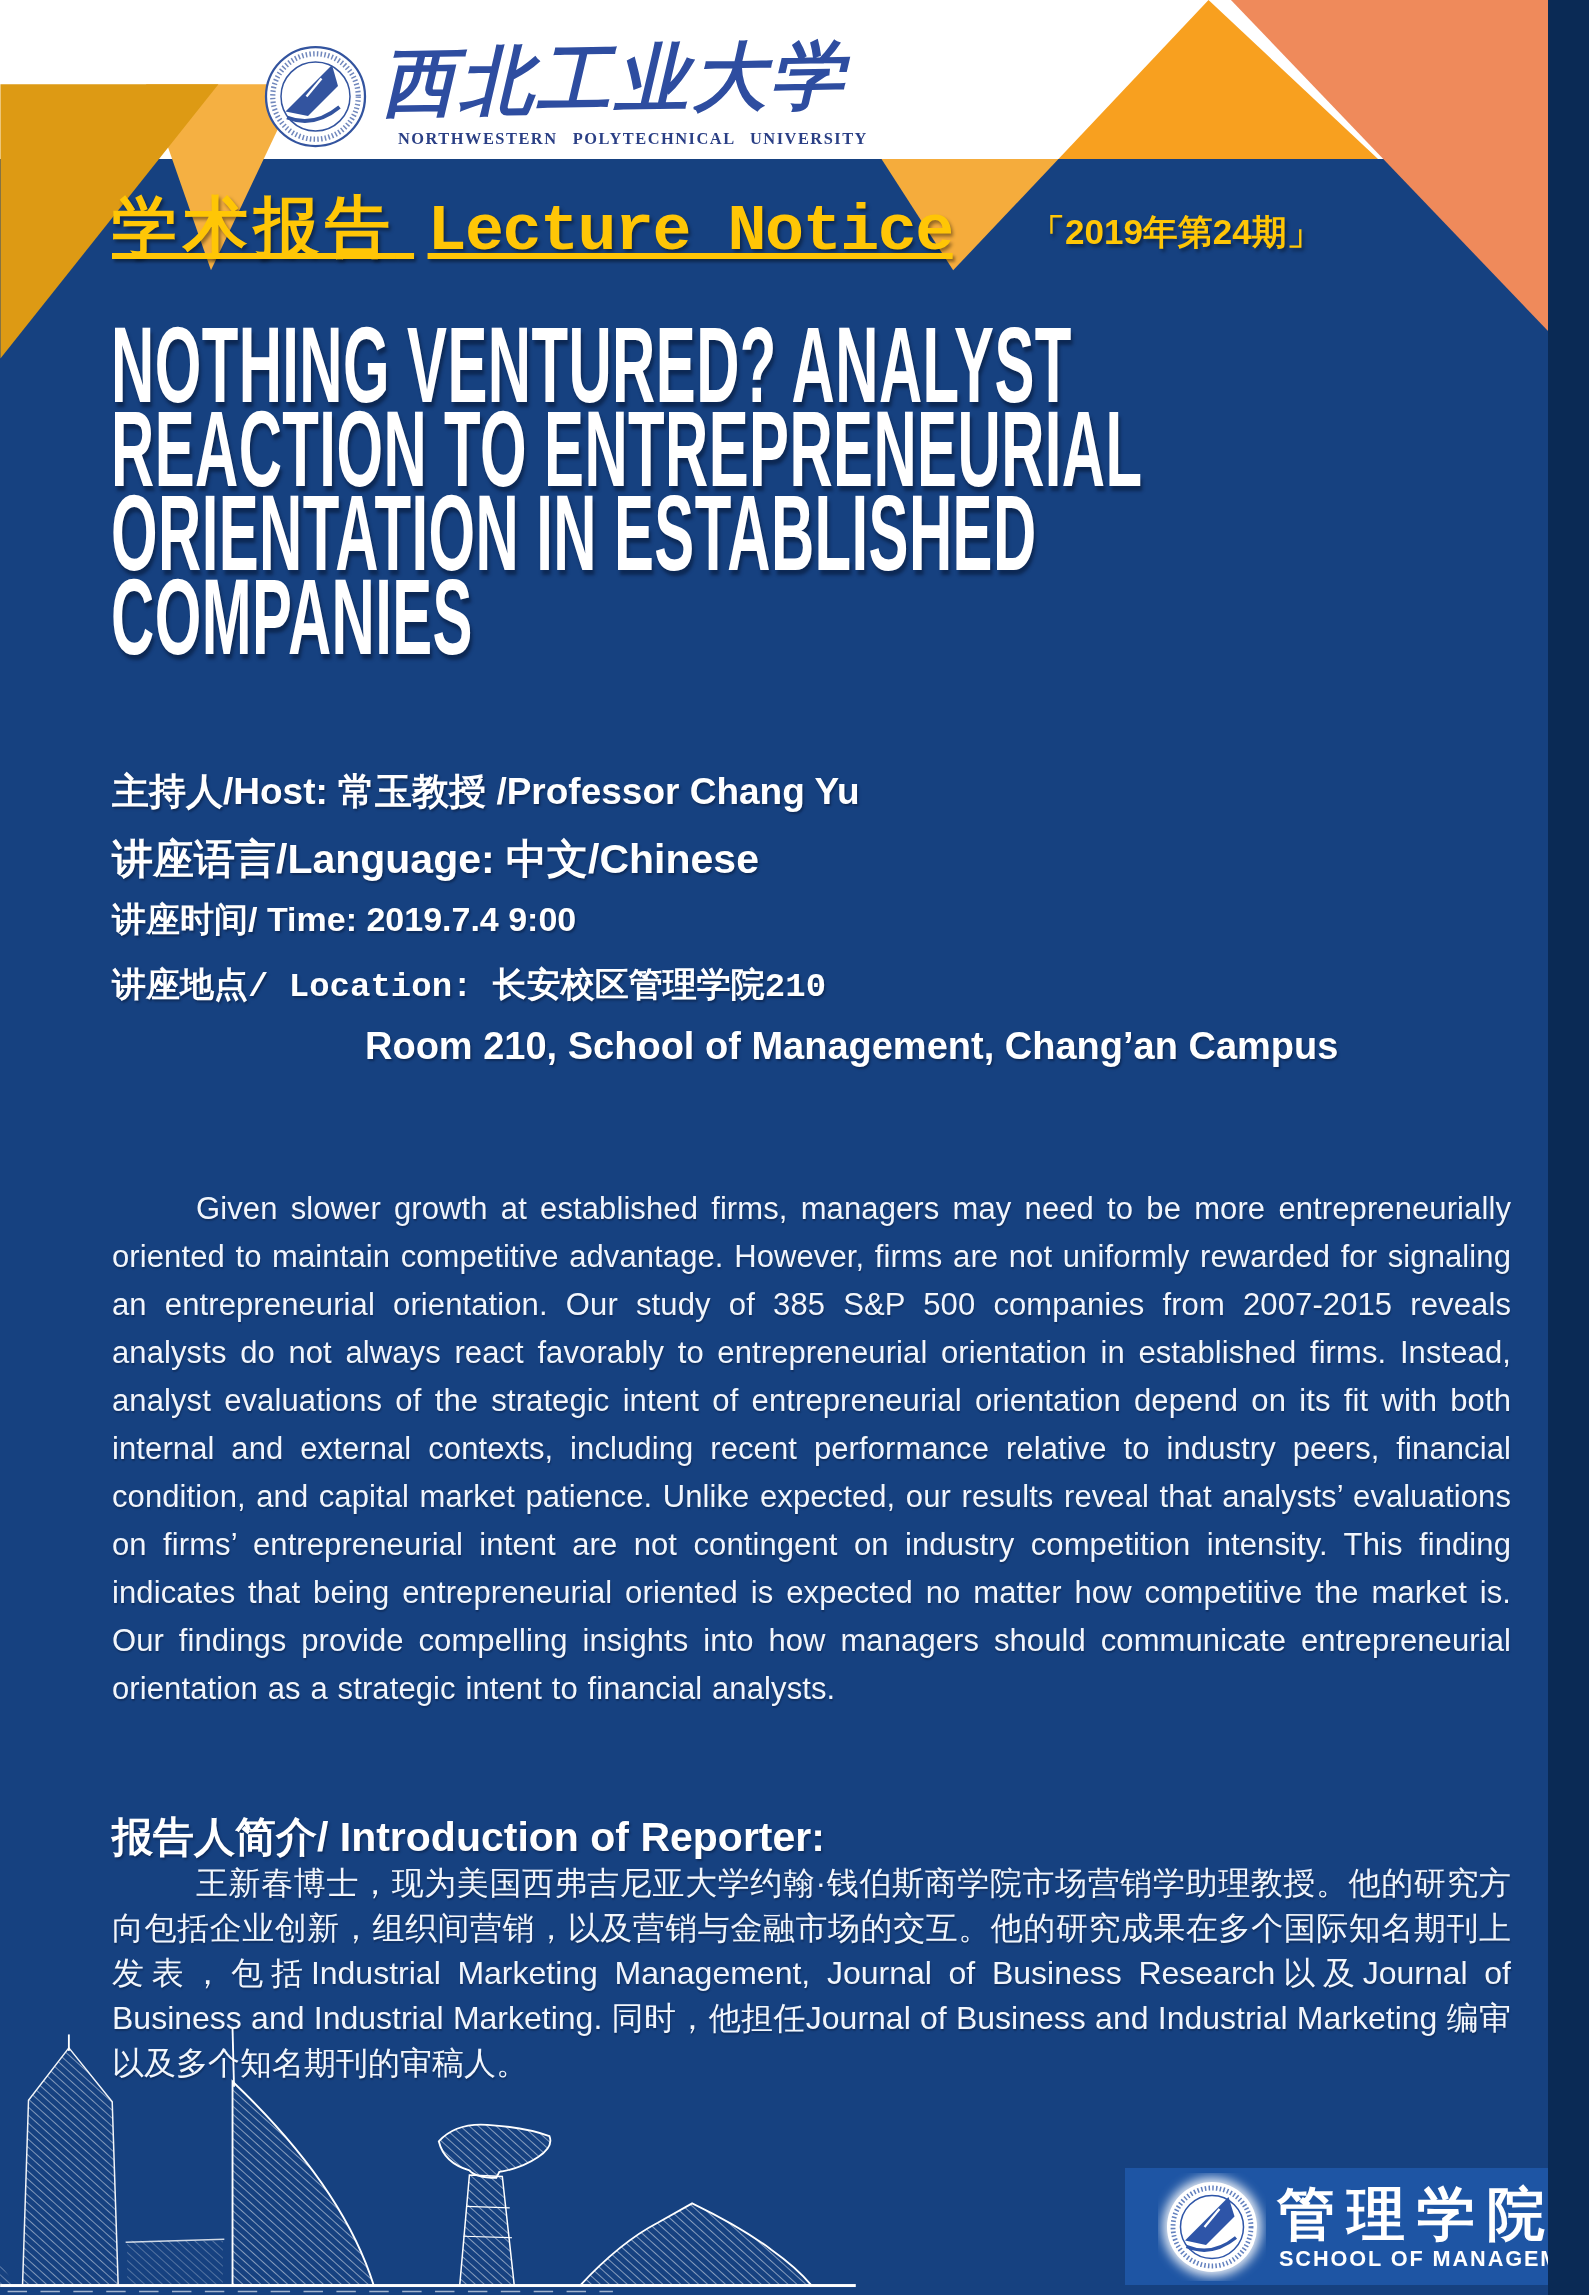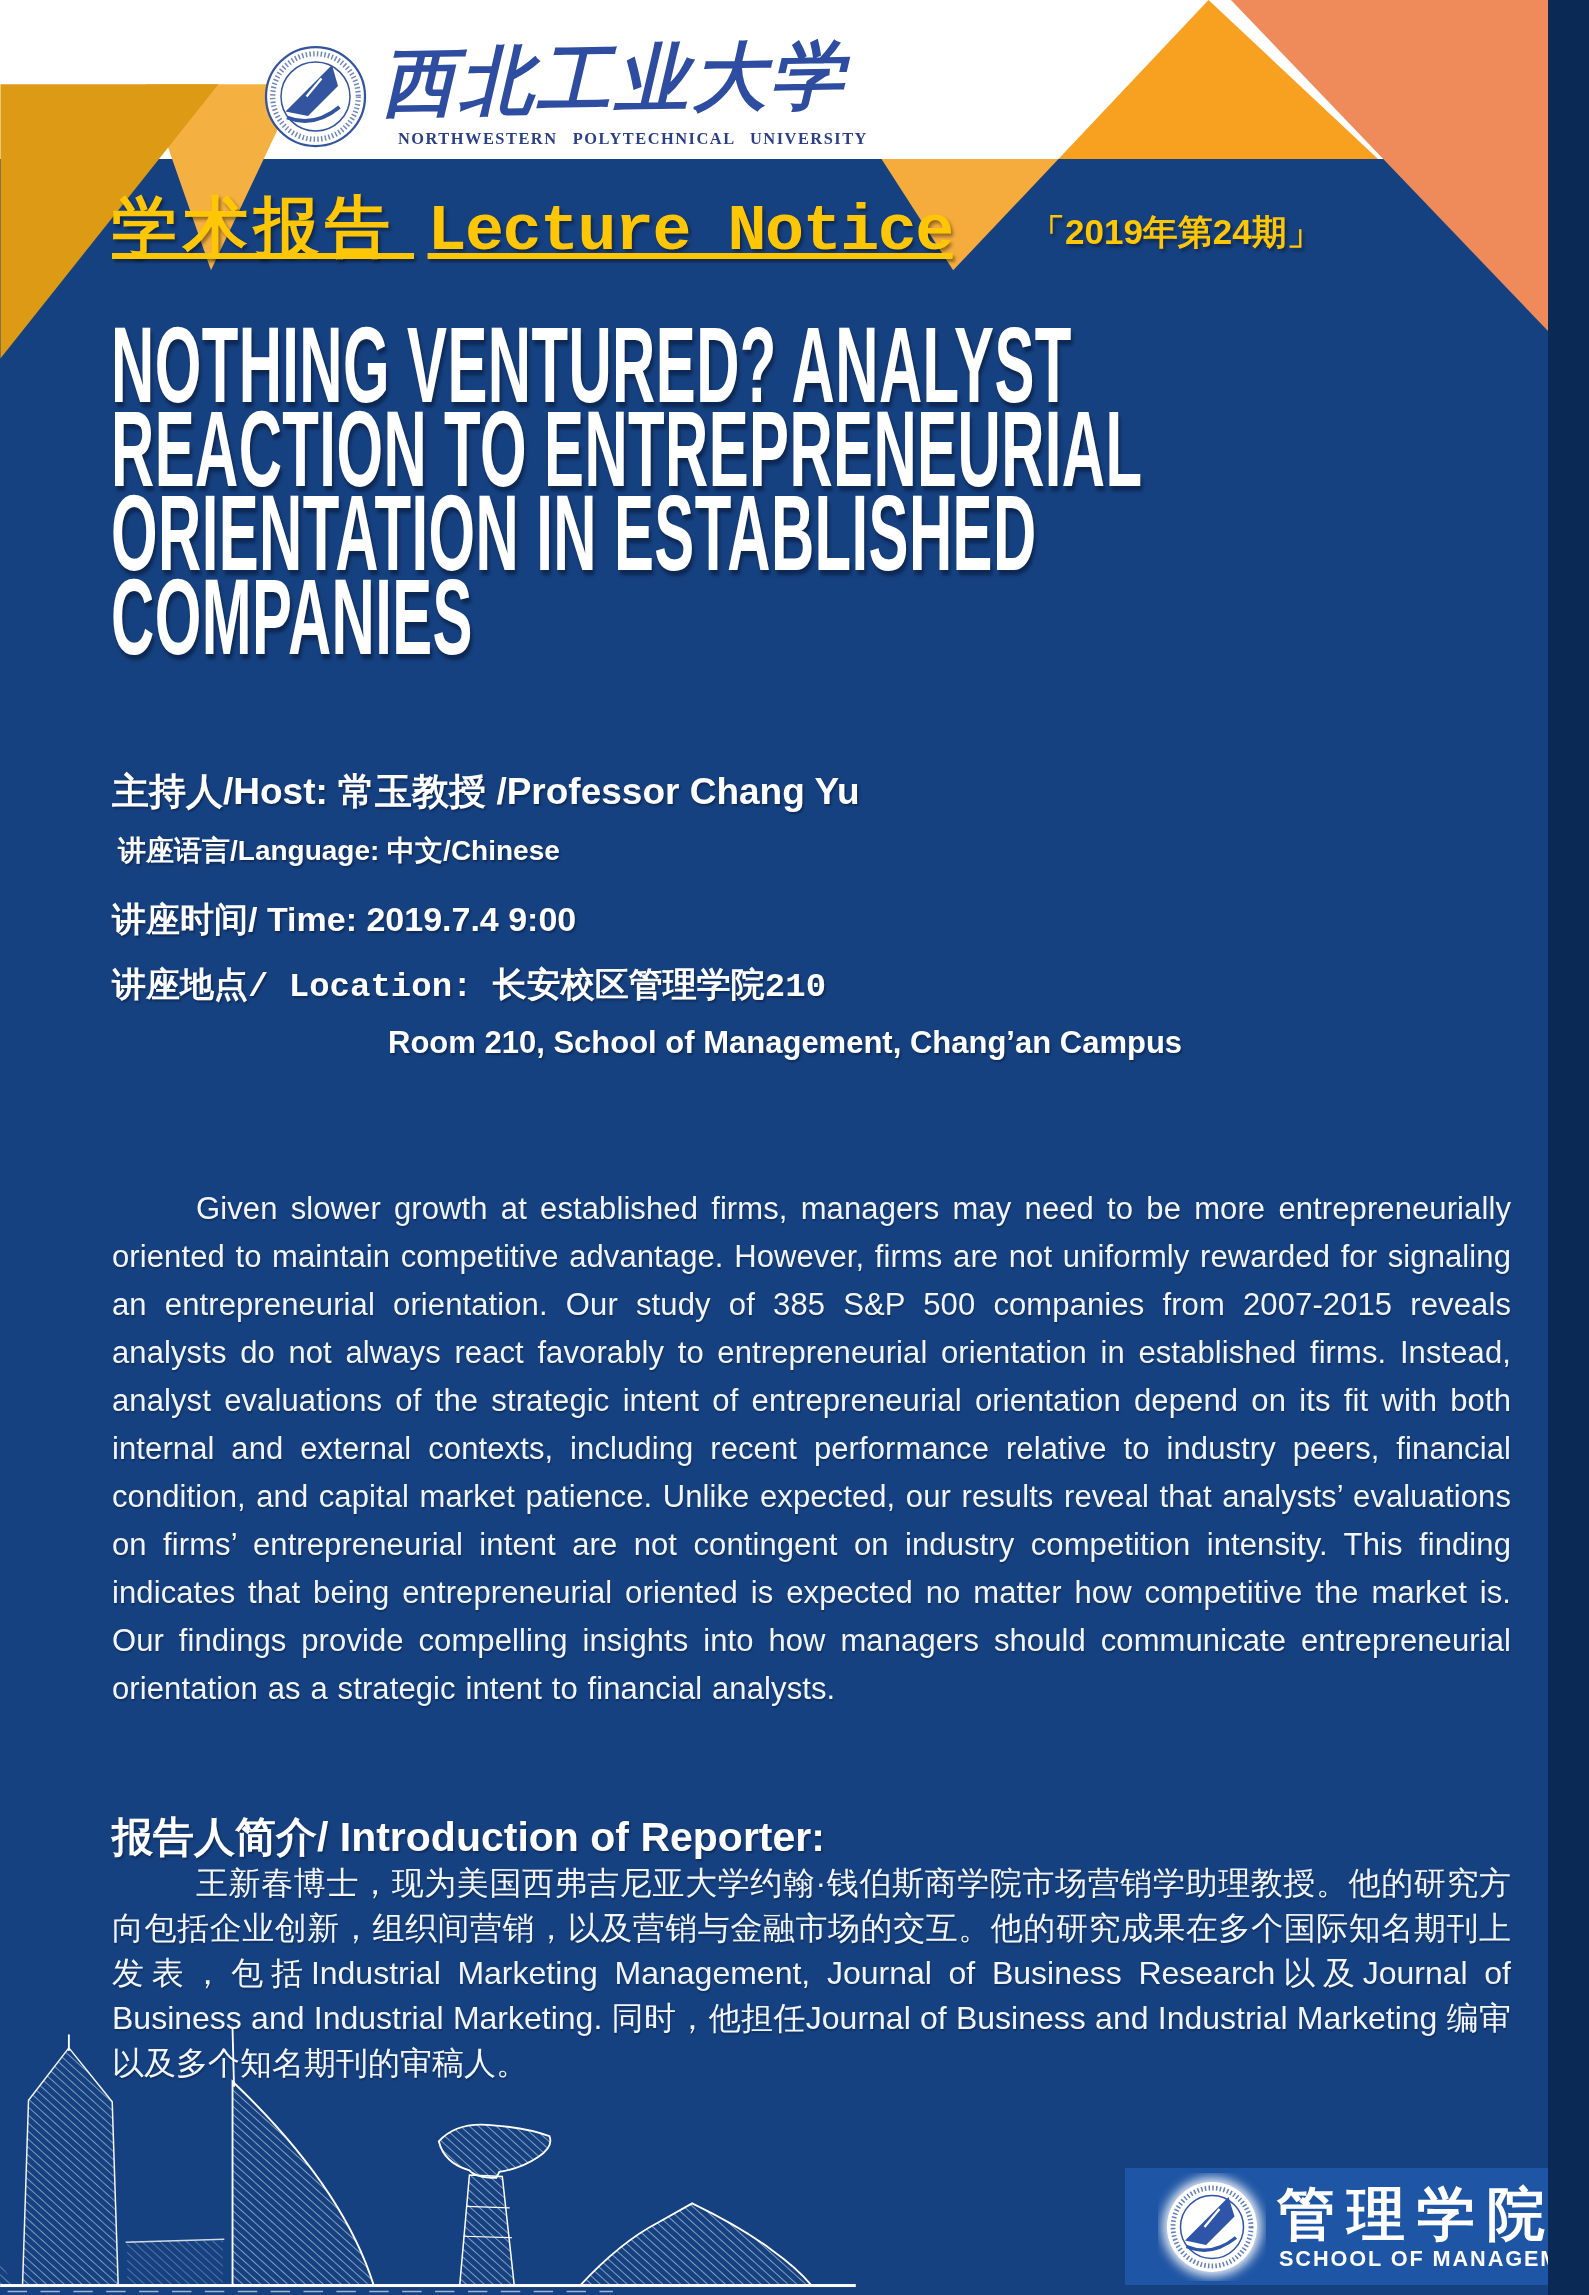--- a/index.html
+++ b/index.html
@@ -52,24 +52,24 @@
     text-shadow:3.7px 4.5px 4.5px rgba(0,10,30,.45);
   }
 
   
   .detail {
     position:absolute; left:112px; white-space:nowrap; color:#ffffff; font-weight:bold;
     text-shadow:1.5px 2.2px 2.2px rgba(0,10,30,.4);
   }
   .d0 { top:701px;  font-size:37px; }
   .d1 { top:767px; font-size:37px; }
-  .d2 { top:832px; font-size:28px;margin-left:6px; }
+  .d2 { top:832px; font-size:41px; }
   .d3 { top:897px; font-size:34px; }
   .d4 { top:962px; font-size:34px;font-family:Liberation Mono, monospace; }
-  .d5 { top:1025px; left:365px; font-size:31px;margin-left:23px; }
+  .d5 { top:1025px; left:365px; font-size:38px; }
 
   
   .sec-heading {
     position:absolute; left:112px; white-space:nowrap; color:#ffffff;
     font-size:41px; font-weight:bold; text-shadow:1.5px 2.2px 2.2px rgba(0,10,30,.35);
   }
   .h-abstract { top:1128px; }
   .h-intro    { top:1810px; }
   .body-text {
     position:absolute; left:112px; width:1399px; color:#f2f6fc;

